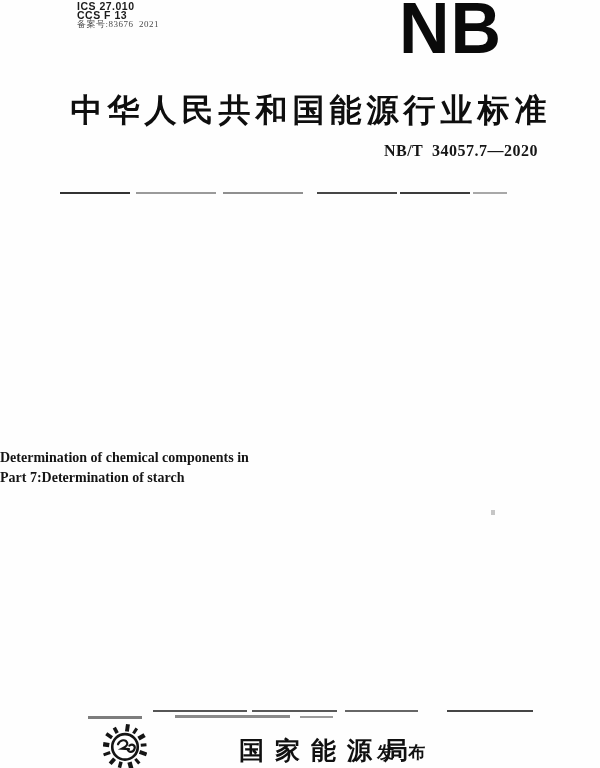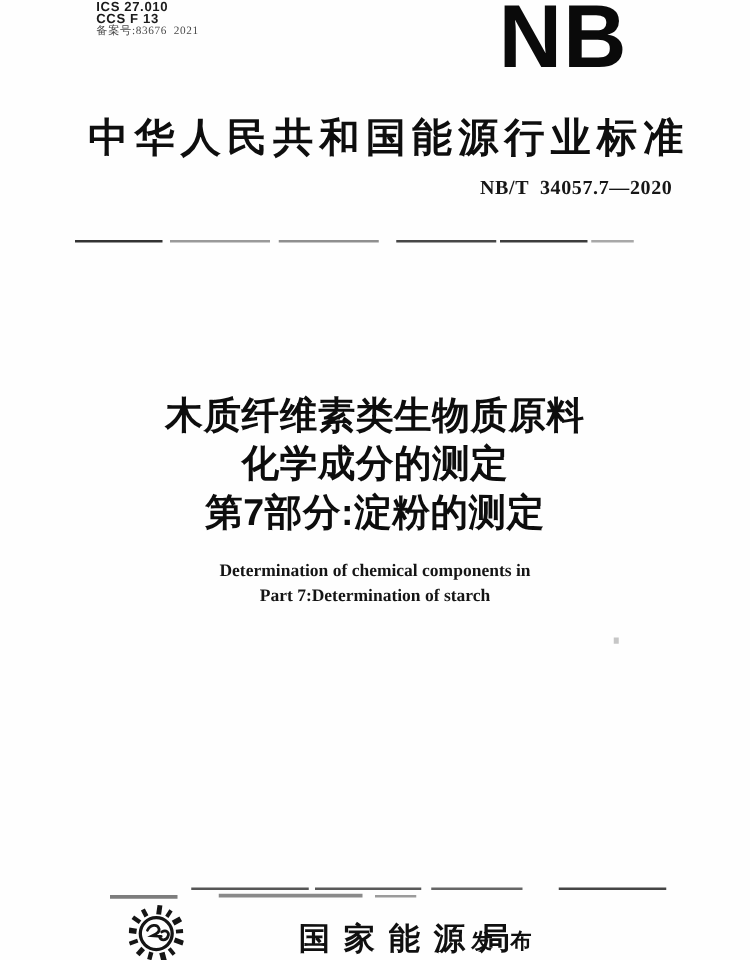--- a/index.html
+++ b/index.html
@@ -94,21 +94,20 @@
     letter-spacing: 0.5px;
     line-height: 39px;
     color: #0d0d0d;
   }
   
   .en-title {
     position: absolute;
     left: 0;
     top: 448px;
     width: 600px;
-    text-align: center;
     font-family: "Liberation Serif", serif;
     font-size: 14px;
     font-weight: bold;
     line-height: 20px;
     color: #151515;
   }
   .artifact-dot {
     position: absolute;
     left: 491px;
     top: 510px;
@@ -180,25 +179,20 @@
 
   <div class="std-number">NB/T  34057.7—2020</div>
 
   <div class="rule-seg" style="left:60px;  top:192px; width:70px; background:#333;"></div>
   <div class="rule-seg" style="left:136px; top:192px; width:80px; background:#9a9a9a;"></div>
   <div class="rule-seg" style="left:223px; top:192px; width:80px; background:#8f8f8f;"></div>
   <div class="rule-seg" style="left:317px; top:192px; width:80px; background:#474747;"></div>
   <div class="rule-seg" style="left:400px; top:192px; width:70px; background:#3c3c3c;"></div>
   <div class="rule-seg" style="left:473px; top:192px; width:34px; background:#a8a8a8;"></div>
 
-  <div class="cn-title">
-    <div>木质纤维素类生物质原料</div>
-    <div>化学成分的测定</div>
-    <div>第7部分:淀粉的测定</div>
-  </div>
 
   <div class="en-title">
     <div>Determination of chemical components in</div>
     <div>Part 7:Determination of starch</div>
   </div>
 
   <div class="artifact-dot"></div>
 
 
   <div class="rule-seg" style="left:153px; top:710px; width:94px; background:#565656;"></div>

